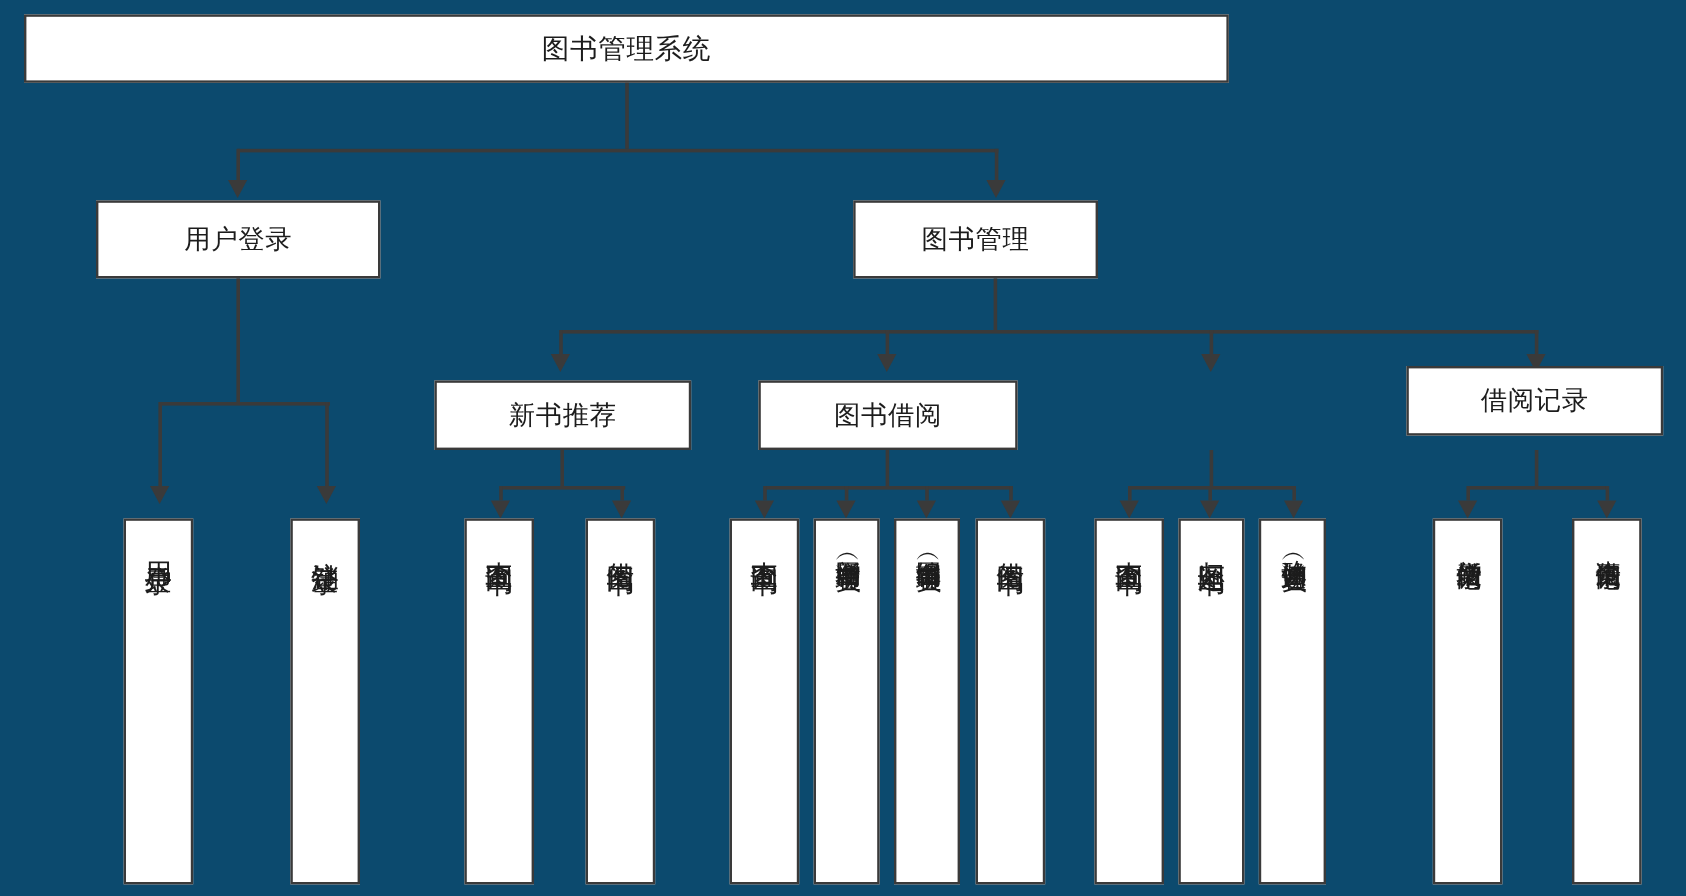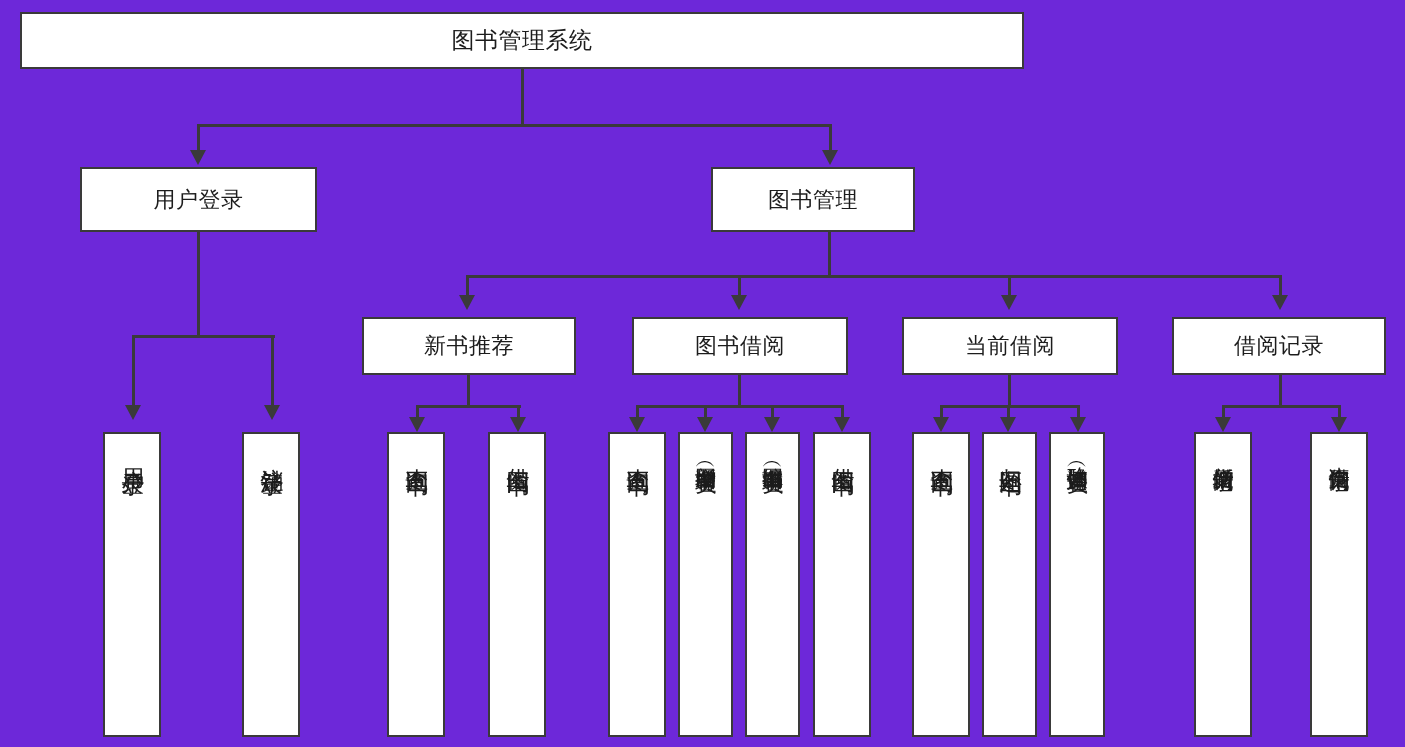--- a/index.html
+++ b/index.html
@@ -8,23 +8,22 @@
     padding: 0;
     background: #ffffff;
   }
   body {
     font-family: "Liberation Sans", "DejaVu Sans", sans-serif;
   }
   #canvas {
     position: relative;
     width: 1405px;
     height: 747px;
-    background: #6d28d9;
+    background: #0c4a6e;
     overflow: hidden;
-    font-family: Liberation Serif, serif;
   }
   
   .node {
     position: absolute;
     box-sizing: border-box;
     background: #ffffff;
     border: 2.5px solid #3a3a3a;
     display: flex;
     align-items: center;
     justify-content: center;
@@ -133,25 +132,22 @@
   <div class="arrow" style="left:1272px; top:295px;"></div>
 
   <div class="node horiz" style="left:632px; top:317px; width:216px; height:58px;">
     <span class="label">图书借阅</span>
   </div>
 
   <div class="node horiz" style="left:362px; top:317px; width:214px; height:58px;">
     <span class="label">新书推荐</span>
   </div>
 
-  <div class="node horiz" style="left:902px; top:317px; width:216px; height:58px;">
-    <span class="label">当前借阅</span>
-  </div>
-
-  <div class="node horiz" style="left:1172px; top:317px; width:214px; height:58px;">
+
+  <div class="node horiz" style="left:1172px; top:305px; width:214px; height:58px;">
     <span class="label">借阅记录</span>
   </div>
 
   <div class="conn v" style="left:467px; top:375px; height:30px;"></div>
   <div class="conn h" style="left:417px; top:405px; width:104px;"></div>
   <div class="conn v" style="left:416px; top:405px; height:12px;"></div>
   <div class="arrow" style="left:409px; top:417px;"></div>
   <div class="conn v" style="left:517px; top:405px; height:12px;"></div>
   <div class="arrow" style="left:510px; top:417px;"></div>
 

